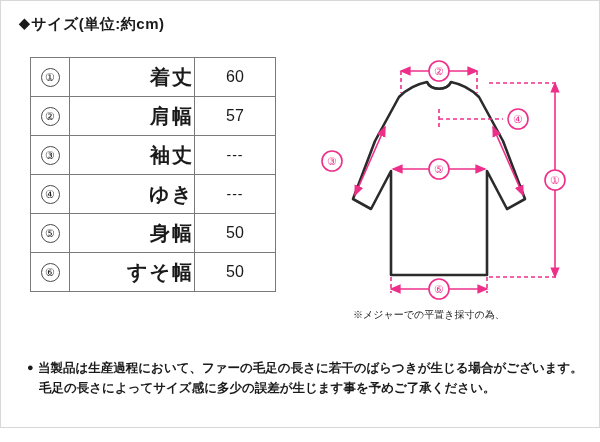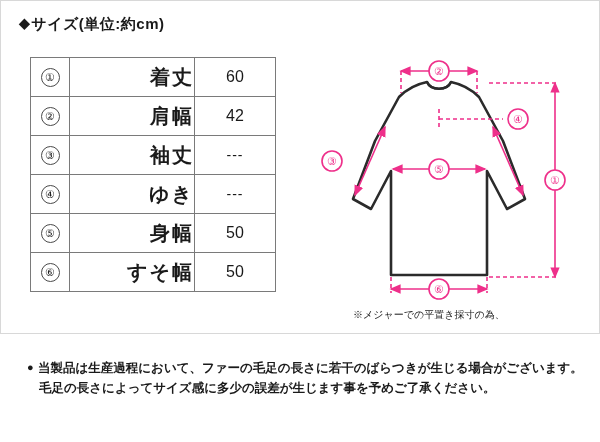--- a/index.html
+++ b/index.html
@@ -10,21 +10,21 @@
     width: 600px;
     height: 442px;
     background: #ffffff;
     font-family: "Liberation Sans", sans-serif;
     color: #1a1a1a;
     overflow: hidden;
   }
   .page {
     position: relative;
     width: 600px;
-    height: 334px;
+    height: 428px;
     box-sizing: border-box;
     border: 1px solid #d8d8d8;
     background: #fff;
   }
 
   
   .heading {
     position: absolute;
     left: 18px;
     top: 14px;
@@ -150,21 +150,21 @@
   <table class="size-table">
     <tbody>
       <tr>
         <td class="num"><span class="circ">①</span></td>
         <td class="label">着丈</td>
         <td class="value">60</td>
       </tr>
       <tr>
         <td class="num"><span class="circ">②</span></td>
         <td class="label">肩幅</td>
-        <td class="value">42</td>
+        <td class="value">57</td>
       </tr>
       <tr>
         <td class="num"><span class="circ">③</span></td>
         <td class="label">袖丈</td>
         <td class="value dash">---</td>
       </tr>
       <tr>
         <td class="num"><span class="circ">④</span></td>
         <td class="label">ゆき</td>
         <td class="value dash">---</td>

